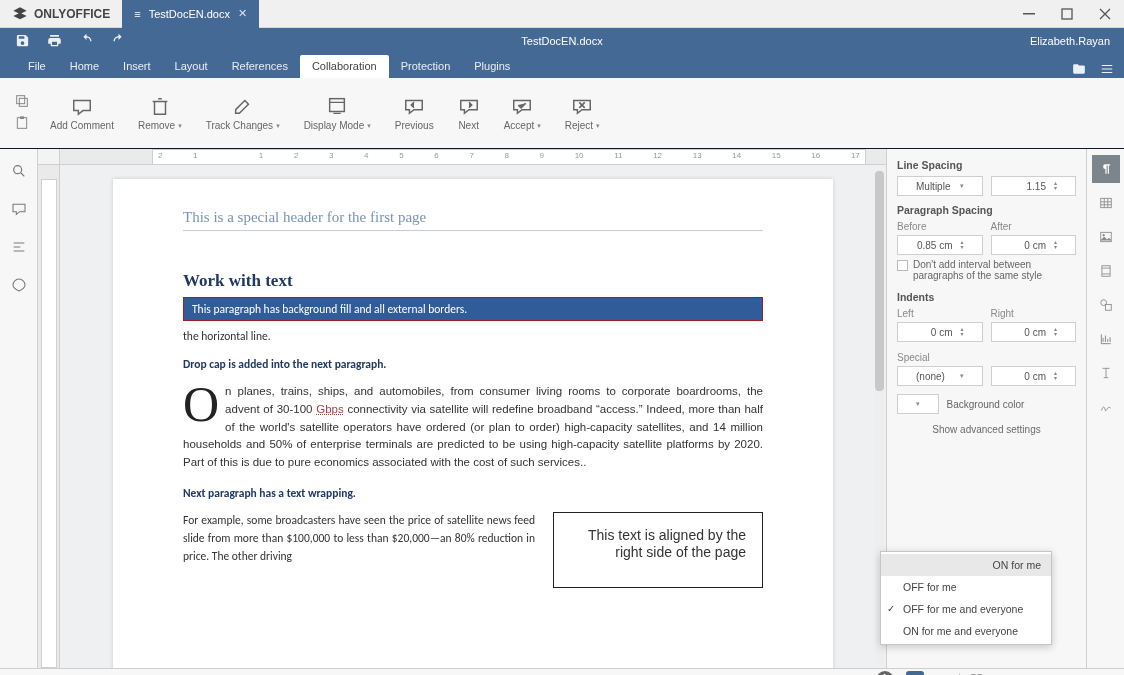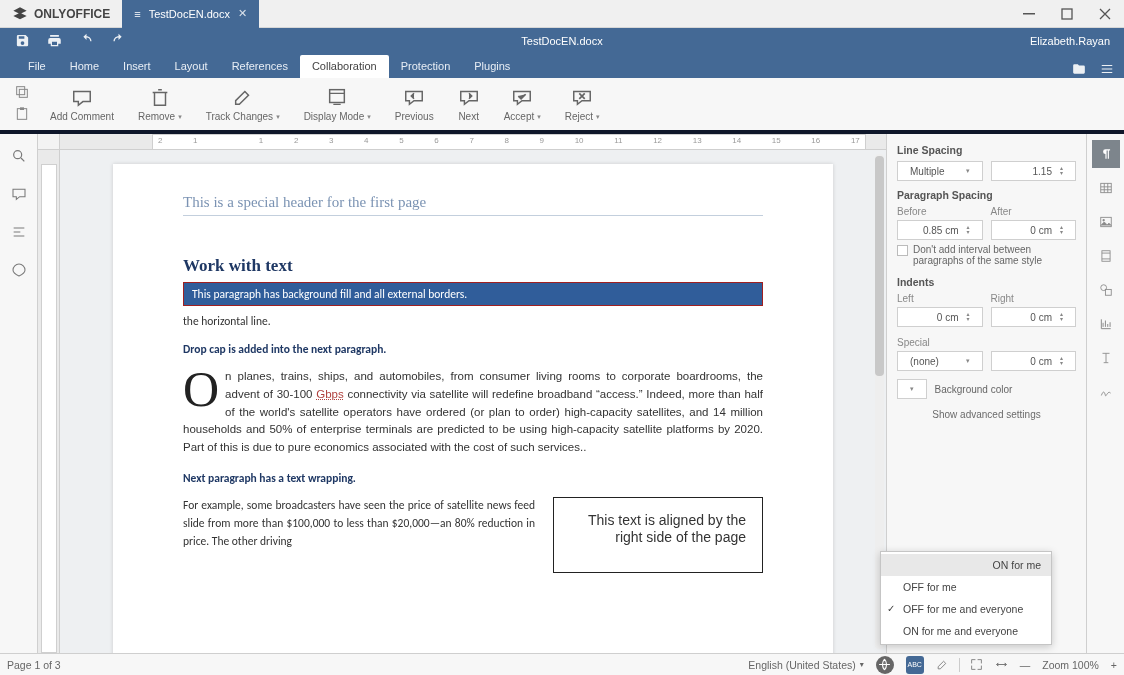--- a/index.html
+++ b/index.html
@@ -23,21 +23,21 @@
   .doc-title{position:absolute;left:50%;transform:translateX(-50%);font-size:11px;}
   .user-name{margin-left:auto;padding-right:14px;font-size:11px;}
 
   .main-tabs{background:#446995;display:flex;align-items:flex-end;height:25px;padding-left:16px;position:relative;}
   .main-tab{color:#e8eef5;font-size:11px;padding:5px 12px 6px;cursor:pointer;}
   .main-tab.active{background:#fff;color:#444;border-radius:2px 2px 0 0;}
   .mt-right{margin-left:auto;display:flex;padding-right:10px;gap:14px;}
   .mt-right svg{width:14px;height:14px;fill:#fff;opacity:.9;}
 
   
-  .ribbon{background:#f7f7f7;border-bottom:4px solid #0f172a;height:56px;display:flex;align-items:center;padding:0 8px;gap:4px;}
+  .ribbon{background:#f7f7f7;border-bottom:1px solid #0f172a;height:71px;display:flex;align-items:center;padding:0 8px;gap:4px;}
   .r-col-sm{display:flex;flex-direction:column;gap:4px;padding:4px 6px;}
   .r-col-sm svg, .r-icon svg{width:16px;height:16px;fill:#666;}
   .r-group{display:flex;flex-direction:column;align-items:center;padding:2px 10px;gap:3px;cursor:pointer;}
   .r-group-label{font-size:10px;color:#666;display:flex;align-items:center;gap:3px;}
   .r-big{width:22px;height:22px;}
   .r-big svg{width:22px;height:22px;fill:#666;}
   .chev{font-size:7px;color:#888;}
 
   
   .workspace{display:flex;height:calc(675px - 28px - 25px - 25px - 56px - 22px);}
@@ -65,21 +65,21 @@
   .body-p{font-size:11.5px;font-family:Calibri,Arial;line-height:1.55;margin-bottom:14px;text-align:justify;}
   .dropcap{float:left;font-family:Georgia,serif;font-size:50px;line-height:42px;padding:0 6px 0 0;color:#222;}
   .underline-red{color:#b0413e;text-decoration:underline dotted;}
   .flex-row{display:flex;gap:18px;}
   .text-box{border:1px solid #222;padding:14px 16px;font-family:Calibri,Arial;font-size:14px;text-align:right;width:210px;height:76px;}
 
   
   .right-panel{width:200px;background:#f7f7f7;border-left:1px solid #cfcfcf;padding:10px 10px;font-size:10.5px;color:#555;}
   .rp-label{font-weight:bold;margin-bottom:5px;color:#555;}
   .rp-row{display:flex;gap:8px;margin-bottom:8px;}
-  .rp-sel,.rp-num{border:1px solid #cfcfcf;background:#fff;height:20px;font-size:10px;display:flex;align-items:center;padding:0 12px;flex:1;position:relative;}
+  .rp-sel,.rp-num{border:1px solid #cfcfcf;background:#fff;height:20px;font-size:10px;display:flex;align-items:center;padding:0 18px;flex:1;position:relative;}
   .rp-sel .sel-chev{margin-left:auto;font-size:7px;color:#888;}
   .rp-num{justify-content:flex-end;gap:4px;}
   .spinner{display:flex;flex-direction:column;margin-left:4px;line-height:5px;font-size:6px;color:#888;}
   .subcols{display:flex;gap:8px;}
   .subcol{flex:1;}
   .subcol-label{font-size:10px;color:#888;margin-bottom:3px;}
   .chk{display:flex;align-items:flex-start;gap:5px;font-size:10px;color:#666;margin:4px 0 10px;}
   .chk-box{width:11px;height:11px;border:1px solid #bbb;background:#fff;flex-shrink:0;margin-top:1px;}
   .link{color:#6b6b6b;text-align:center;margin-top:10px;font-size:10px;text-decoration:none;display:block;}
 

